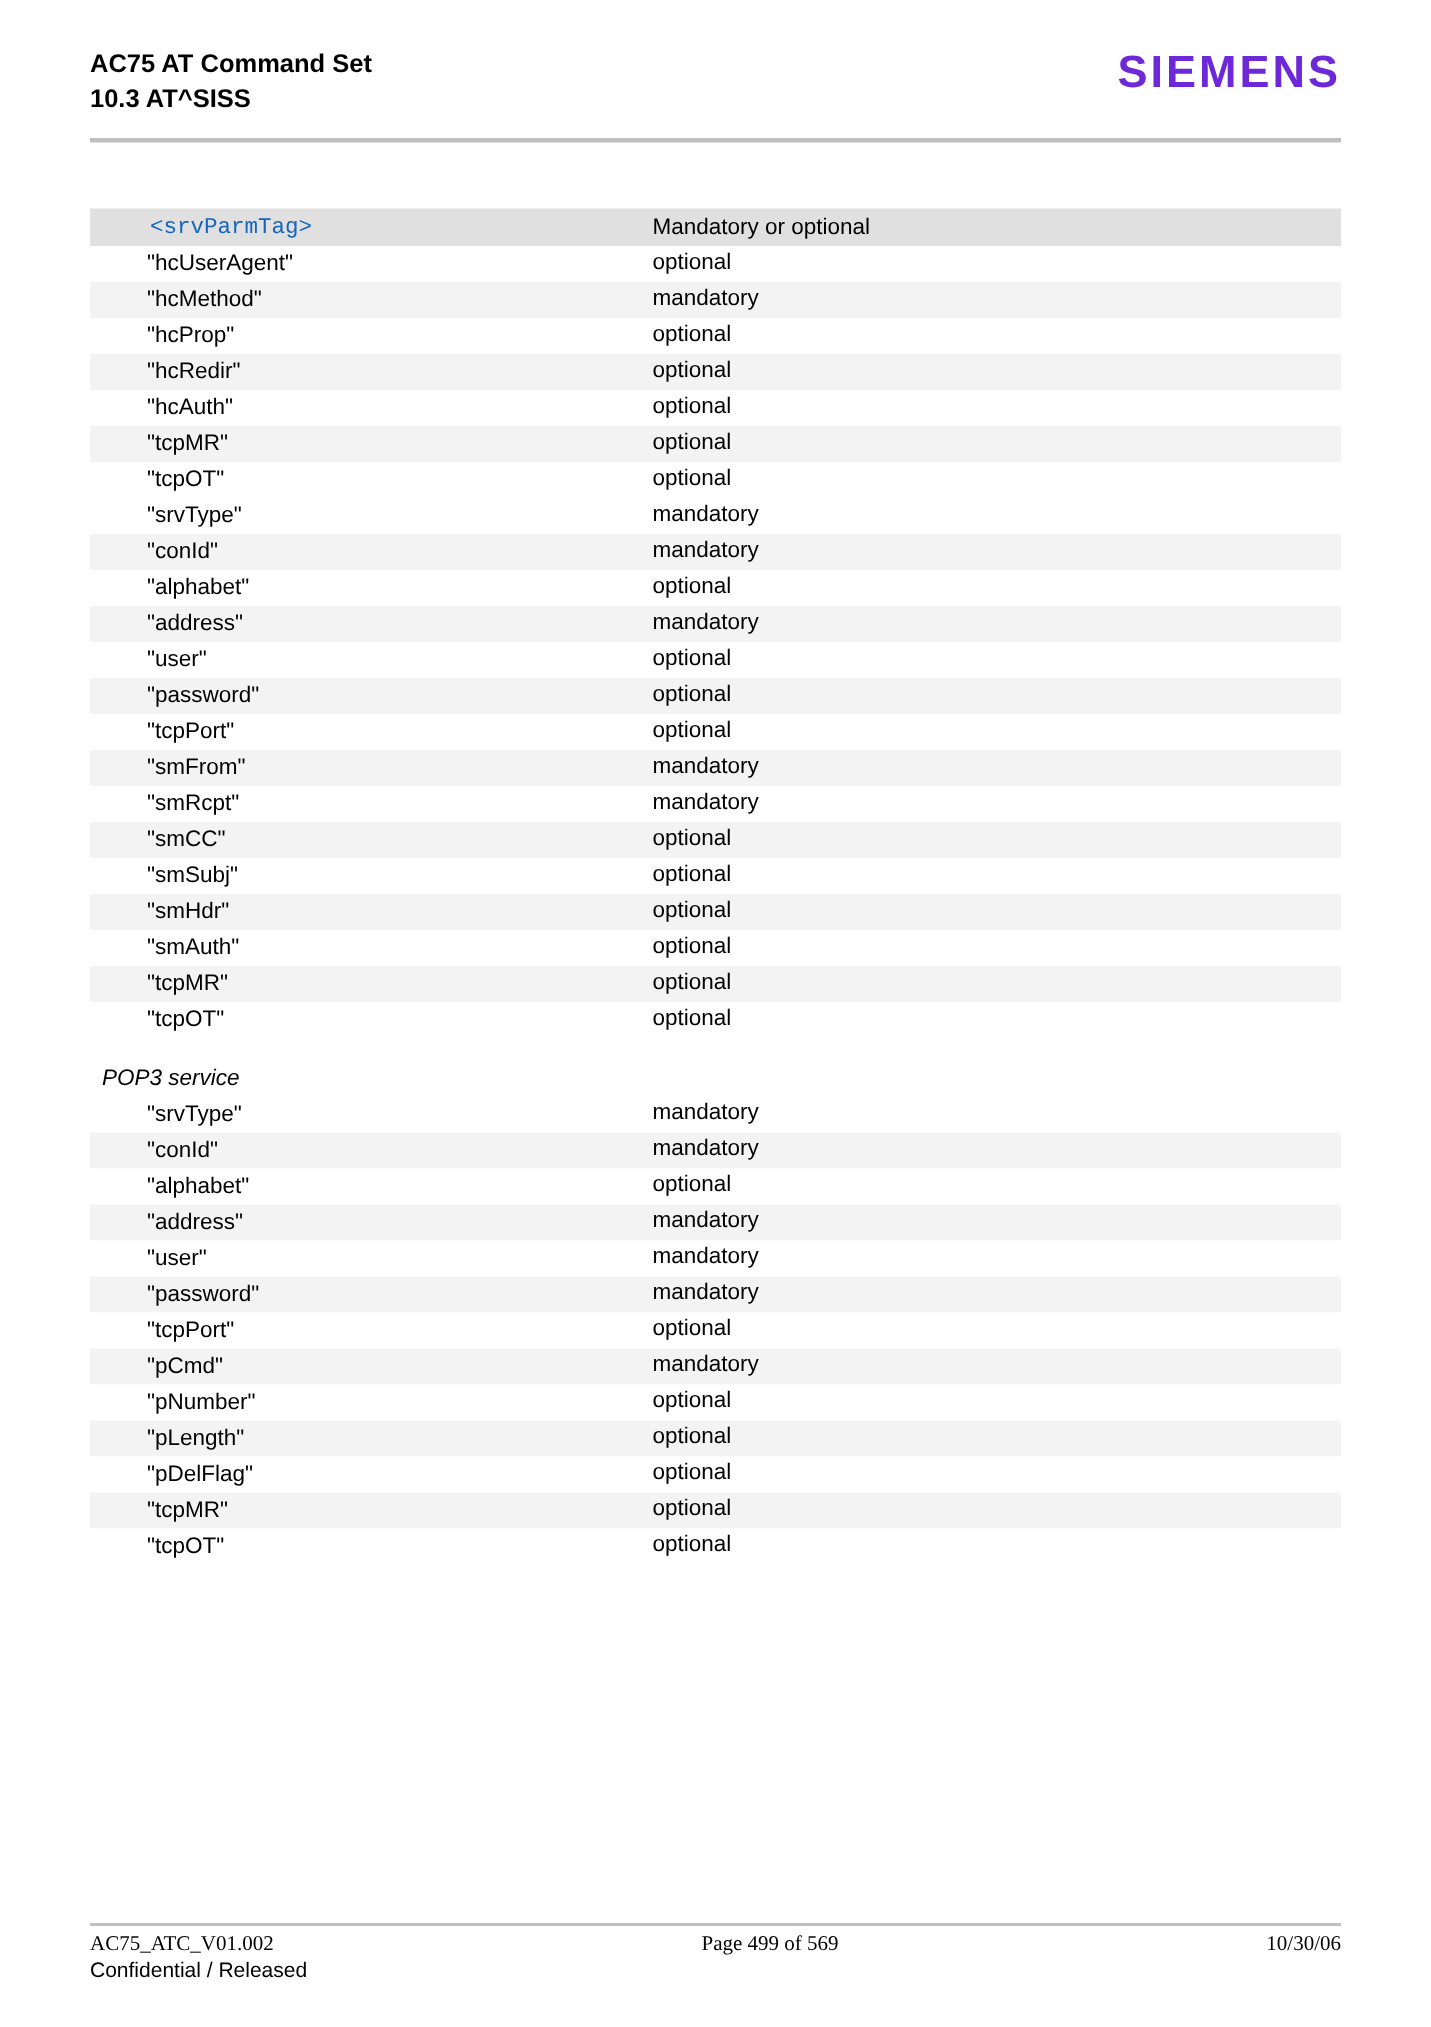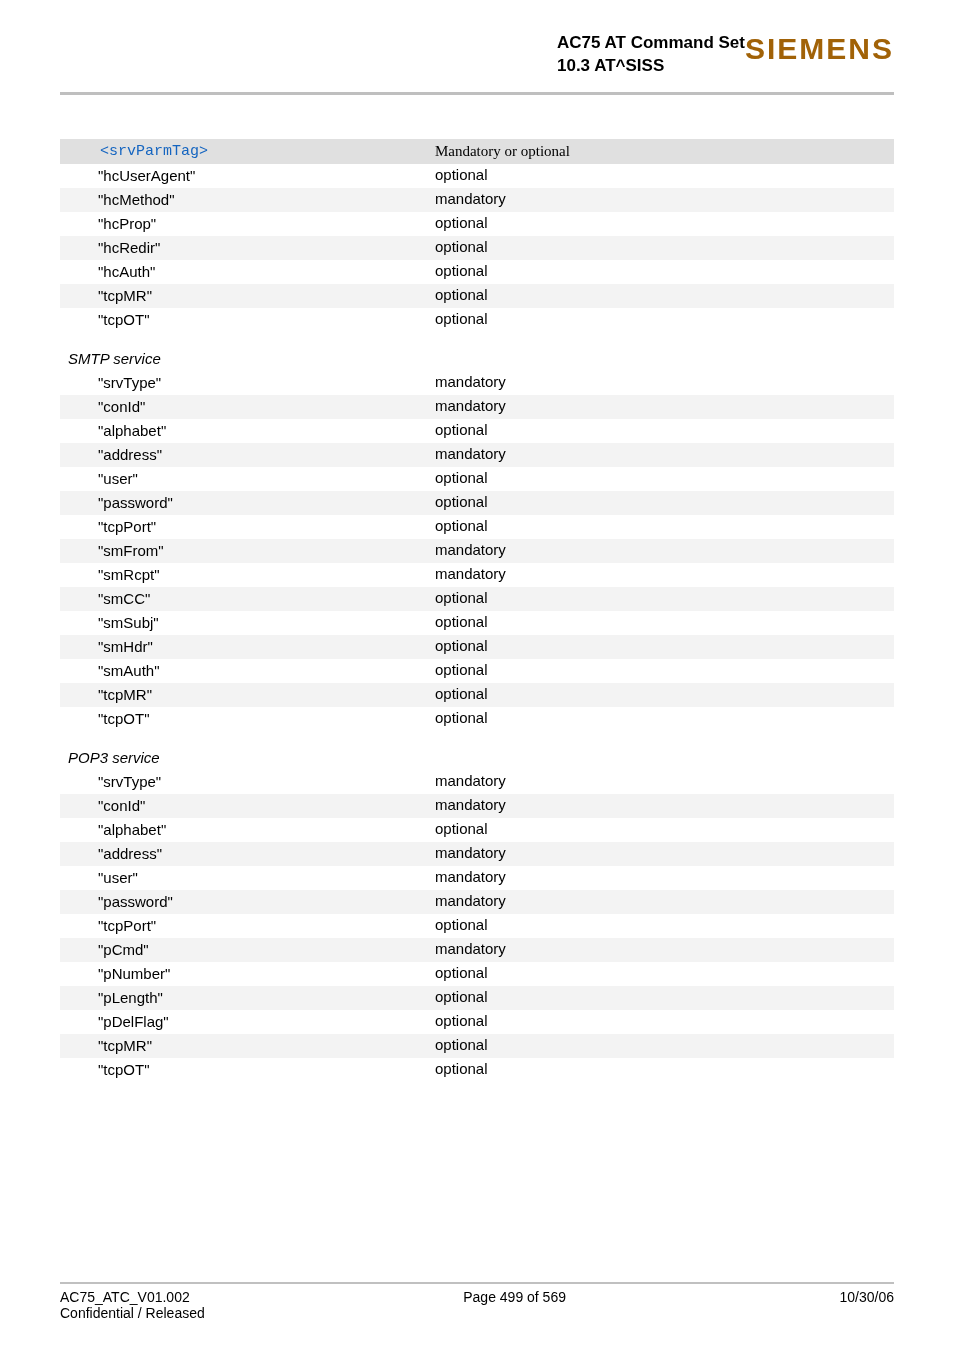--- a/index.html
+++ b/index.html
@@ -11,34 +11,35 @@
       font-family: Arial, Helvetica, sans-serif;
       background: #ffffff;
       width: 954px;
       height: 1351px;
       padding: 32px 60px 30px 60px;
       position: relative;
       color: #000000;
     }
     .header {
       display: flex;
-      justify-content: flex-end;
+      justify-content: space-between;
       align-items: flex-start;
       margin-bottom: 14px;
+      gap: 24px;
     }
     .header-left {
       font-weight: bold;
       font-size: 17px;
       line-height: 1.35;
     }
     .brand {
       font-size: 30px;
       font-weight: 900;
       letter-spacing: 2px;
-      color: #a16207;
+      color: #6d28d9;
     }
     .header-divider {
       border: none;
       border-top: 3px solid #bfbfbf;
       margin-bottom: 44px;
     }
     .content {
       width: 100%;
     }
     .header-row {
@@ -53,21 +54,21 @@
       font-size: 15px;
     }
     .header-row .col-tag a {
       color: #1565c0;
       text-decoration: none;
       margin-left: 32px;
     }
     .header-row .col-val {
       flex: 0 0 56%;
       padding: 4px 8px;
-      font-family: Liberation Serif, serif;
+      font-family: Liberation Sans, sans-serif;
       font-size: 15px;
     }
     .row {
       display: flex;
       font-size: 15px;
     }
     .row.even {
       background: #ffffff;
     }
     .row.odd {
@@ -102,20 +103,21 @@
     }
     .footer-divider {
       border: none;
       border-top: 2px solid #c0c0c0;
       margin-bottom: 5px;
     }
     .footer-line1 {
       display: flex;
       justify-content: space-between;
       font-size: 14px;
+      font-family: Liberation Serif, serif;
     }
     .footer-line2 {
       font-size: 14px;
     }
   </style>
 </head>
 <body>
 
 <div class="header">
   <div class="header-left">
@@ -156,24 +158,20 @@
       <div class="row odd">
         <div class="col-tag">"tcpMR"</div>
         <div class="col-val">optional</div>
       </div>
       <div class="row even">
         <div class="col-tag">"tcpOT"</div>
         <div class="col-val">optional</div>
       </div>
     </div>
 
-  <div class="section-row even">
-    <div class="col-tag">SMTP service</div>
-    <div class="col-val"></div>
-  </div>
   <div id="section2-rows">
       <div class="row even">
         <div class="col-tag">"srvType"</div>
         <div class="col-val">mandatory</div>
       </div>
       <div class="row odd">
         <div class="col-tag">"conId"</div>
         <div class="col-val">mandatory</div>
       </div>
       <div class="row even">

